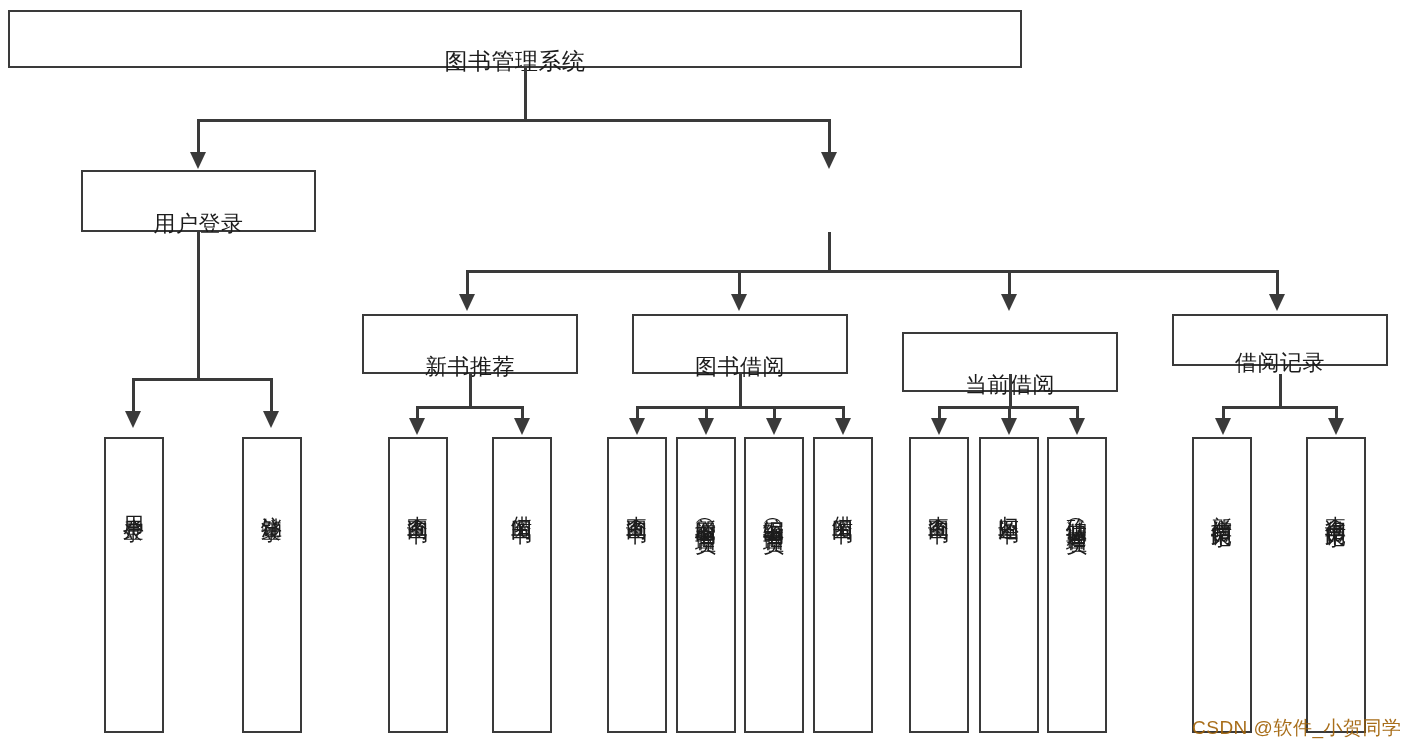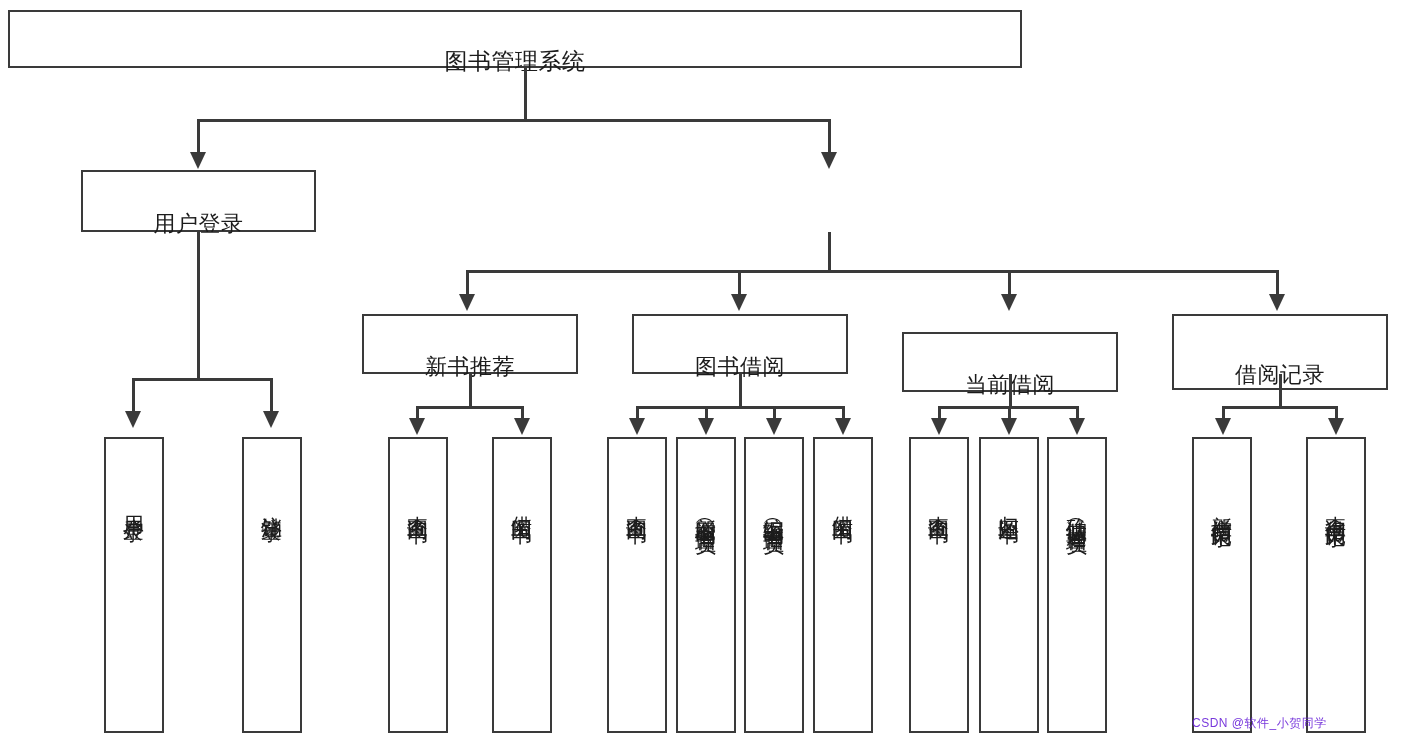--- a/index.html
+++ b/index.html
@@ -69,22 +69,22 @@
   .arrow {
     position: absolute;
     width: 0;
     height: 0;
     border-left: 8px solid transparent;
     border-right: 8px solid transparent;
     border-top: 17px solid #3a3a3a;
   }
   .watermark {
     position: absolute;
-    color: #6d28d9;
-    font-size: 12px;
+    color: #a16207;
+    font-size: 19px;
     white-space: nowrap;
     opacity: 0.92;
     letter-spacing: 0.5px;
   }
 </style>
 </head>
 <body>
 
 <div id="canvas">
 
@@ -127,21 +127,21 @@
 
   <div class="node h" style="left:632px; top:314px; width:216px; height:60px;">
     <span class="label">图书借阅</span>
   </div>
   <div class="node h" style="left:362px; top:314px; width:216px; height:60px;">
     <span class="label">新书推荐</span>
   </div>
   <div class="node h" style="left:902px; top:332px; width:216px; height:60px;">
     <span class="label">当前借阅</span>
   </div>
-  <div class="node h" style="left:1172px; top:314px; width:216px; height:76px;">
+  <div class="node h" style="left:1172px; top:314px; width:216px; height:52px;">
     <span class="label">借阅记录</span>
   </div>
 
   <div class="ln vline" style="left:469px; top:374px; width:2.5px; height:34px;"></div>
   <div class="ln hline" style="left:416px; top:406px; width:108px; height:2.5px;"></div>
   <div class="ln vline" style="left:416px; top:406px; width:2.5px; height:14px;"></div>
   <div class="arrow" style="left:409px; top:418px;"></div>
   <div class="ln vline" style="left:521px; top:406px; width:2.5px; height:14px;"></div>
   <div class="arrow" style="left:514px; top:418px;"></div>
 

